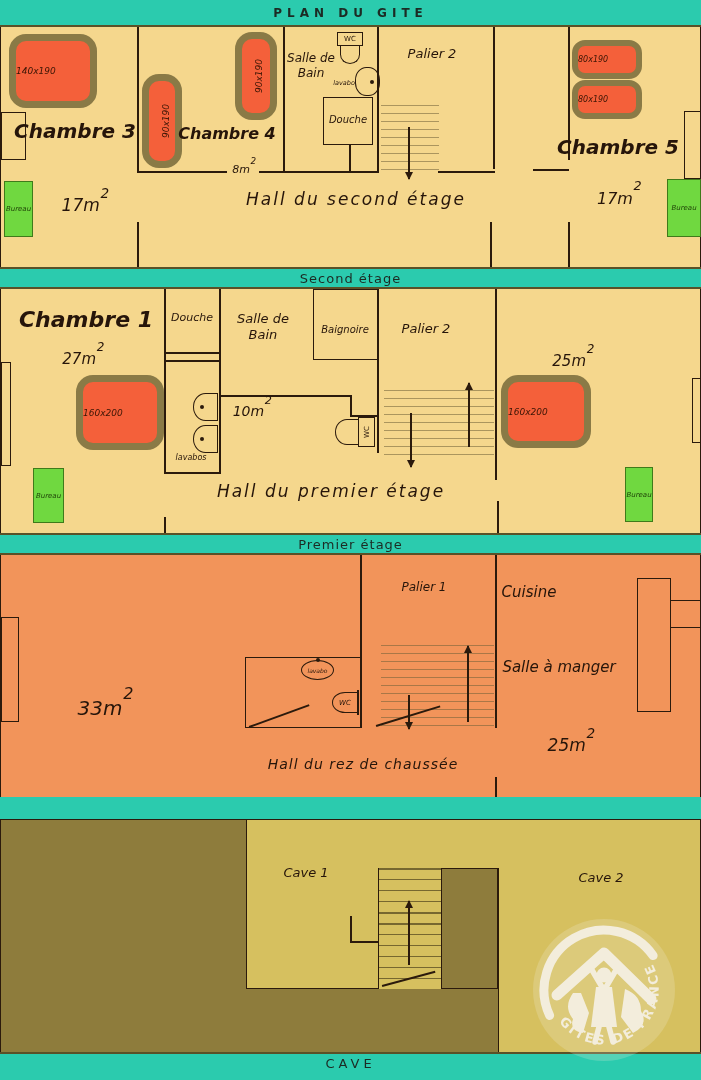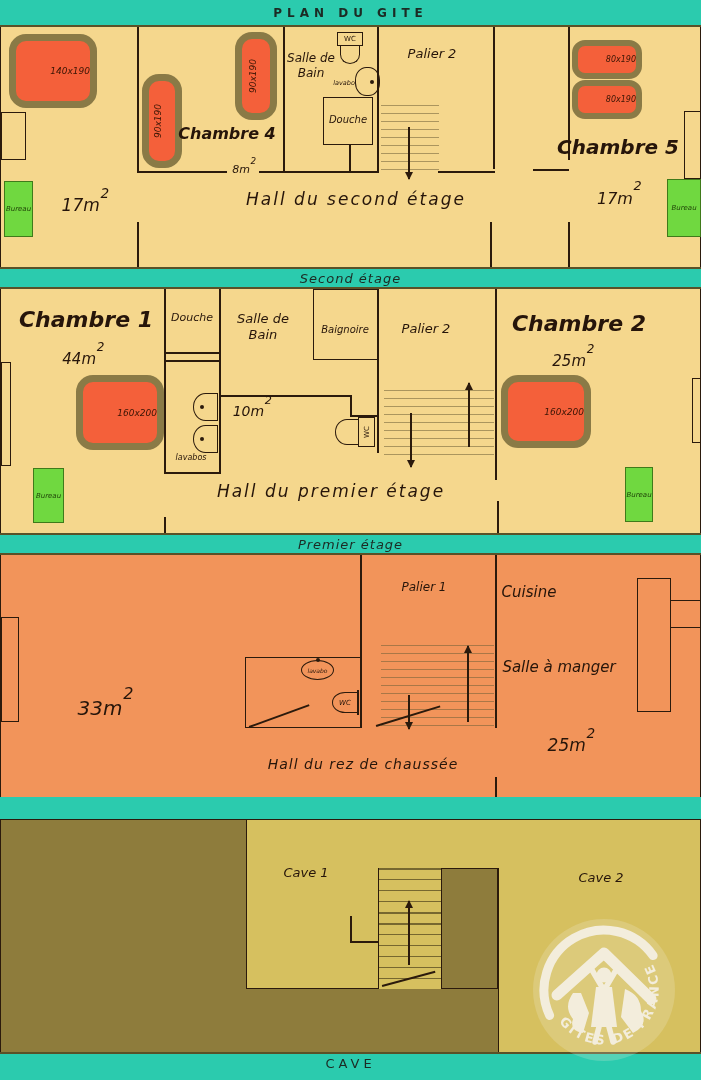--- a/index.html
+++ b/index.html
@@ -1,31 +1,31 @@
 <!DOCTYPE html>
 <html><head>
 <meta charset="utf-8">
 <style>
   html,body{margin:0;padding:0}
   #plan{position:relative;width:701px;height:1080px;background:#2bcbae;overflow:hidden;
         font-family:"DejaVu Sans",sans-serif;color:#26150a}
   .band{position:absolute;left:0;width:701px;background:#2bcbae;border-top:2px solid #5a5128;
         border-bottom:2px solid #5a5128;box-sizing:border-box;display:flex;align-items:center;justify-content:center}
-  .band-label{color:#1c2b24;font-size:13px;font-style:italic;letter-spacing:1px}
+  .band-label{color:#1c2b24;font-size:13px;letter-spacing:1px}
   .caps{font-style:normal;letter-spacing:5px;font-size:12px;font-weight:bold}
   .section{position:absolute;left:0;width:701px;box-sizing:border-box;
            border-left:1.6px solid #2b1a0c;border-right:1.6px solid #2b1a0c}
   .floor-bg{background:#f5d78d}
   .ground-bg{background:#f2945a}
   .cave-bg{background:#8e7c3c}
   .wall{position:absolute;background:#2b1a0c}
   .hw{font-style:italic;color:#26150a}
   .label{position:absolute;transform:translate(-50%,-50%);white-space:nowrap;line-height:1.25;text-align:center}
   .bed{position:absolute;background:#f4603a;border:7px solid #8a7a46;border-radius:17px;
-       display:flex;align-items:center;justify-content:flex-end;box-sizing:border-box}
+       display:flex;align-items:center;justify-content:flex-start;box-sizing:border-box}
   .bed .bl{font-size:9px;font-style:italic;color:#3a1505;white-space:nowrap}
   .bed-sm{border-width:6px;border-radius:13px}
   .vtext{transform:rotate(-90deg)}
   .bureau{position:absolute;background:#70d840;border:1.5px solid #3f7a1a;box-sizing:border-box;
           display:flex;align-items:center;justify-content:center;font-size:7px;font-style:italic;color:#1d3d06}
   .outline{position:absolute;border:1.6px solid #2b1a0c;box-sizing:border-box;background:transparent}
   .stairs{position:absolute;background-image:repeating-linear-gradient(to bottom,
           rgba(110,95,55,.55) 0 1.5px, transparent 1.5px 8px)}
   .stairs-cave{position:absolute;background:#d6c05f;border-left:1.6px solid #2b1a0c;box-sizing:border-box;
           background-image:repeating-linear-gradient(to bottom, rgba(55,44,15,.6) 0 1.5px, transparent 1.5px 11px)}
@@ -88,20 +88,21 @@
     <div class="outline" style="left:339px;top:18px;width:20px;height:19px;border-radius:0 0 50% 50%;border-top:none"></div>
     <div class="outline" style="left:354px;top:40px;width:25px;height:29px;border-radius:45%">
       <div class="dot" style="left:62%;top:44%"></div>
       </div>
     <div class="outline" style="left:322px;top:70px;width:50px;height:48px"></div>
     <div class="wall" style="left:348px;top:117px;width:1.6px;height:27px"></div>
 
     <div class="stairs" style="left:380px;top:78px;width:58px;height:66px"></div>
     <div class="arrow down" style="left:407px;top:100px;height:52px"></div>
 
+    <div class="label hw" style="left:74px;top:104px;font-size:20px;font-weight:600">Chambre 3</div>
     <div class="label hw" style="left:84px;top:177px;font-size:17px"><span>17m</span><sup>2</sup></div>
     <div class="label hw" style="left:226px;top:107px;font-size:16px;font-weight:600">Chambre 4</div>
     <div class="label hw" style="left:243px;top:142px;font-size:11px"><span>8m</span><sup>2</sup></div>
     <div class="label hw" style="left:310px;top:39px;font-size:12px">
       <div>Salle de</div>
       <div>Bain</div>
       </div>
     <div class="label hw" style="left:343px;top:56px;font-size:6.5px">lavabo</div>
     <div class="label hw" style="left:347px;top:93px;font-size:10px">Douche</div>
     <div class="label hw" style="left:431px;top:27px;font-size:13px">Palier 2</div>
@@ -150,31 +151,30 @@
     <div class="outline" style="left:334px;top:130px;width:24px;height:26px;border-radius:50% 0 0 50%"></div>
     <div class="outline" style="left:357px;top:128px;width:17px;height:30px;display:flex;align-items:center;justify-content:center">
       <span class="vtext" style="font-size:7px">WC</span>
       </div>
 
     <div class="stairs" style="left:383px;top:101px;width:110px;height:70px"></div>
     <div class="arrow up" style="left:467px;top:94px;height:64px"></div>
     <div class="arrow down" style="left:409px;top:124px;height:54px"></div>
 
     <div class="label hw" style="left:85px;top:31px;font-size:22px;font-weight:700">Chambre 1</div>
-    <div class="label hw" style="left:82px;top:69px;font-size:15px"><span>44m</span><sup>2</sup></div>
+    <div class="label hw" style="left:82px;top:69px;font-size:15px"><span>27m</span><sup>2</sup></div>
     <div class="label hw" style="left:191px;top:29px;font-size:11px">Douche</div>
     <div class="label hw" style="left:190px;top:169px;font-size:8px">lavabos</div>
     <div class="label hw" style="left:262px;top:38px;font-size:13px">
       <div>Salle de</div>
       <div>Bain</div>
       </div>
     <div class="label hw" style="left:251px;top:121px;font-size:14px"><span>10m</span><sup>2</sup></div>
     <div class="label hw" style="left:344px;top:41px;font-size:10px">Baignoire</div>
     <div class="label hw" style="left:425px;top:40px;font-size:13px">Palier 2</div>
-    <div class="label hw" style="left:578px;top:35px;font-size:22px;font-weight:600">Chambre 2</div>
     <div class="label hw" style="left:572px;top:71px;font-size:15px"><span>25m</span><sup>2</sup></div>
     <div class="label hw" style="left:330px;top:203px;font-size:17px;letter-spacing:2px">Hall du premier étage</div>
   </div>
 
   <div class="band" style="top:533px;height:22px">
     <span class="band-label">Premier étage</span>
   </div>
 
   <div class="section ground-bg" style="top:555px;height:242px">
 

